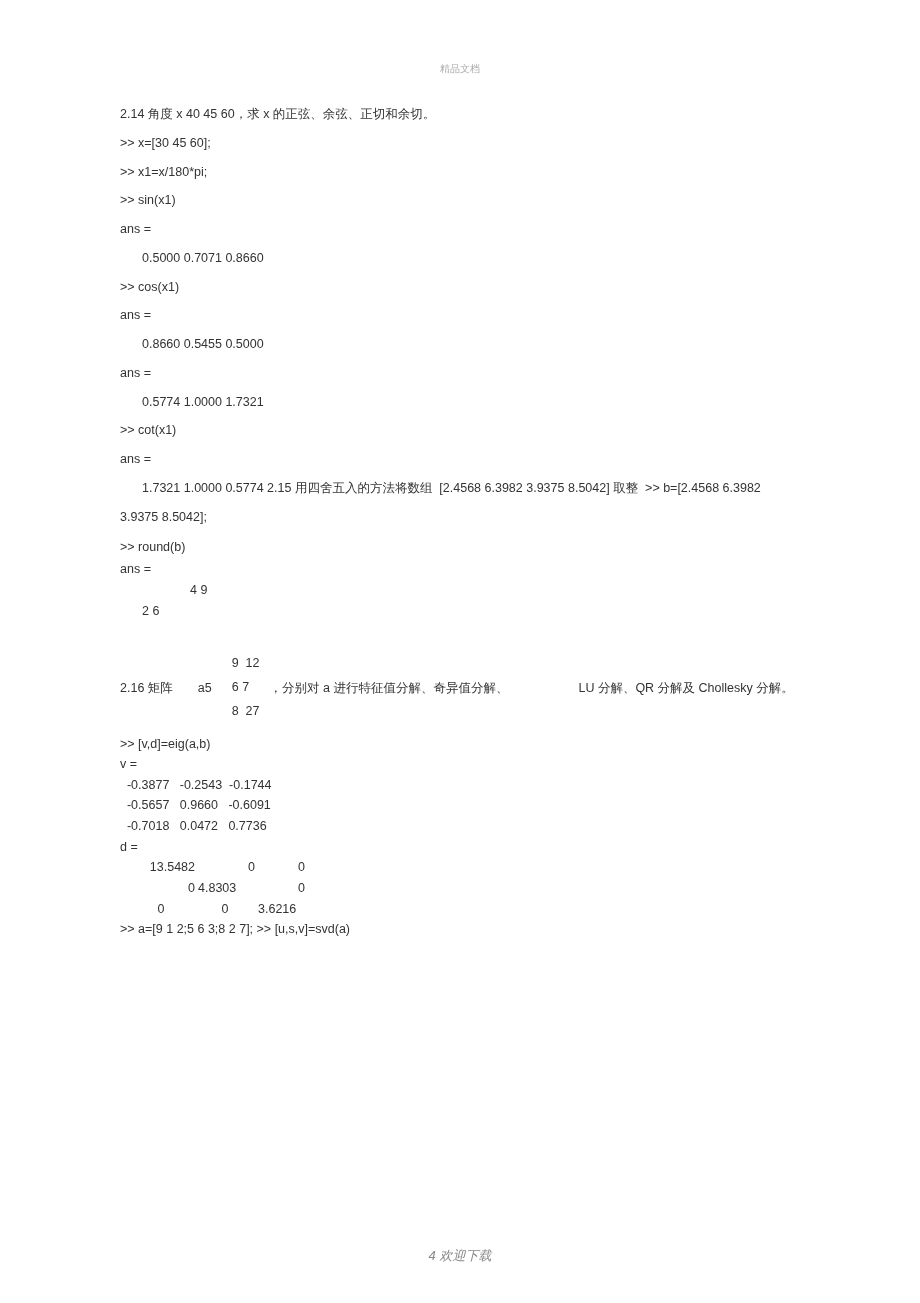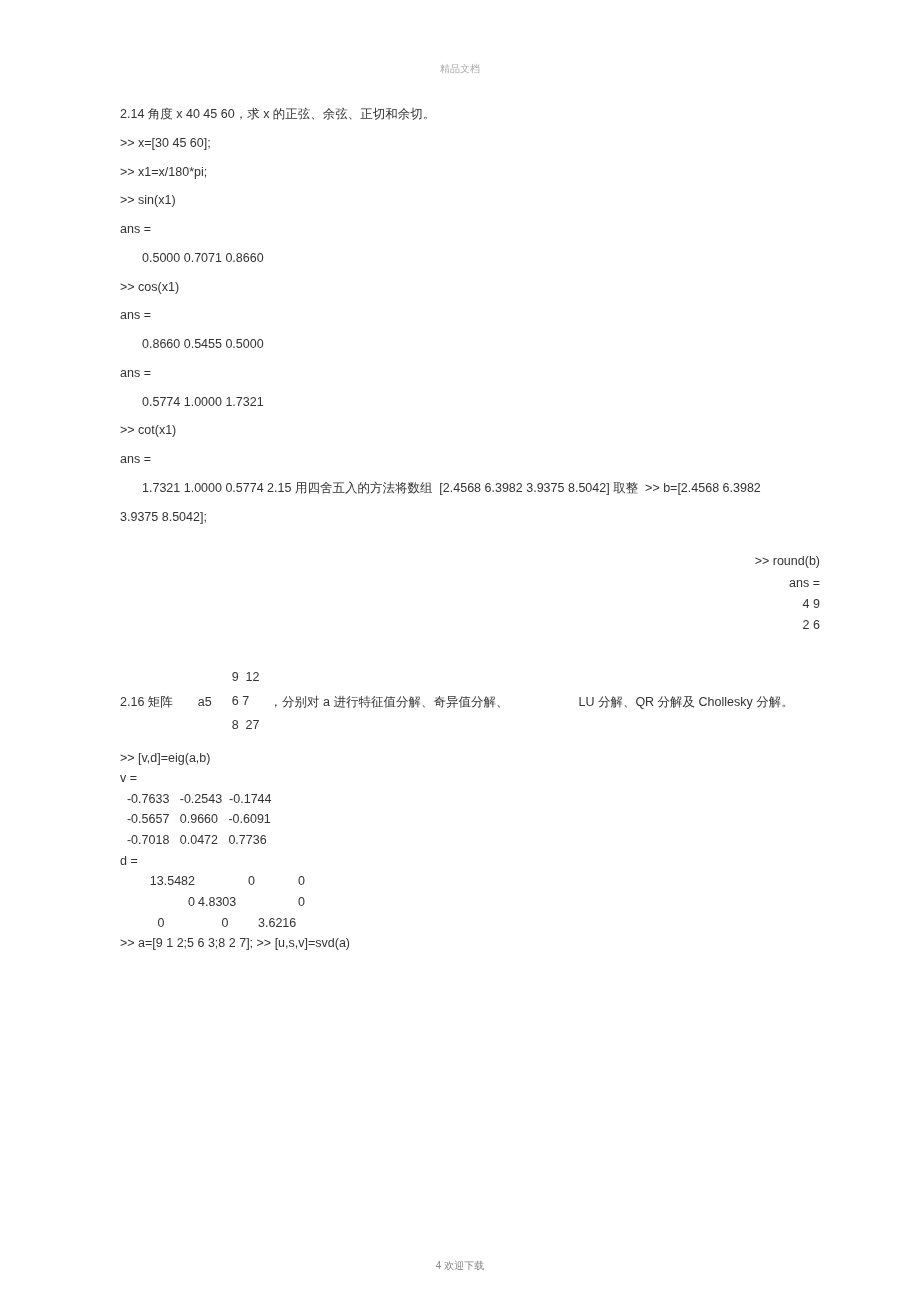--- a/index.html
+++ b/index.html
@@ -80,25 +80,26 @@
       margin-top: 0;
     }
     .d-row {
       display: flex;
     }
     .d-col1 { width: 75px; text-align: right; padding-left: 7px;}
     .d-col2 { width: 60px; text-align: right; }
     .d-col3 { width: 50px; text-align: right; }
     .footer-text {
       position: absolute;
-      bottom: 30px;
+      bottom: 38px;
       left: 50%;
       transform: translateX(-50%);
-      font-size: 10px;
+      font-size: 13px;
       color: #888;
+      font-style: italic;
     }
   </style>
 </head>
 <body>
 
 <div class="header-text">精品文档</div>
 
 <div class="content">
   <span class="line">2.14 角度 x 40 45 60，求 x 的正弦、余弦、正切和余切。</span>
   <span class="line">&gt;&gt; x=[30 45 60];</span>
@@ -109,21 +110,21 @@
   <span class="line">&gt;&gt; cos(x1)</span>
   <span class="line">ans =</span>
   <span class="line indent">0.8660 0.5455 0.5000</span>
   <span class="line">ans =</span>
   <span class="line indent">0.5774 1.0000 1.7321</span>
   <span class="line">&gt;&gt; cot(x1)</span>
   <span class="line">ans =</span>
   <span class="line indent">1.7321 1.0000 0.5774 2.15 用四舍五入的方法将数组  [2.4568 6.3982 3.9375 8.5042] 取整  &gt;&gt; b=[2.4568 6.3982</span>
   <span class="line">3.9375 8.5042];</span>
 
-  <div class="round-block" style="margin-top:20px;text-align:right;">
+  <div class="round-block" style="margin-top:6px;">
     <span class="line">&gt;&gt; round(b)</span>
     <span class="line">ans =</span>
     <span class="line round-49">4 9</span>
     <span class="line round-26">2 6</span>
   </div>
 
   <div class="section-216">
     <div class="row216">
       <span class="matrix-label">2.16 矩阵</span>
       <span class="matrix-a5">a5</span>
@@ -131,21 +132,21 @@
 <span>6 7</span>
 <span>8  27</span></span>
       <span class="after-matrix">，分别对 a 进行特征值分解、奇异值分解、</span>
       <span class="lu-text">LU 分解、QR 分解及 Chollesky 分解。</span>
     </div>
   </div>
 
   <div class="eig-block">
     <span class="line">&gt;&gt; [v,d]=eig(a,b)</span>
     <span class="line">v =</span>
-    <span class="line">  -0.7633   -0.2543  -0.1744</span>
+    <span class="line">  -0.3877   -0.2543  -0.1744</span>
     <span class="line">  -0.5657   0.9660   -0.6091</span>
     <span class="line">  -0.7018   0.0472   0.7736</span>
     <span class="line">d =</span>
     <div class="d-row">
       <span class="d-col1">13.5482</span>
       <span class="d-col2">0</span>
       <span class="d-col3">0</span>
     </div>
     <div class="d-row">
       <span class="d-col1">0</span>

